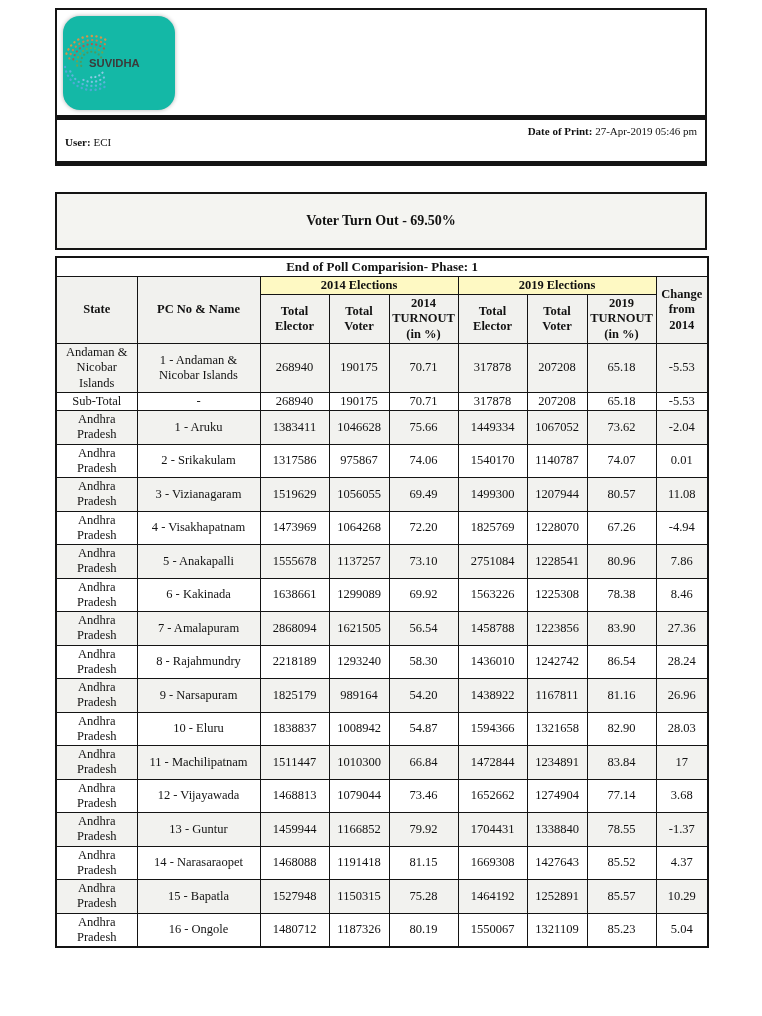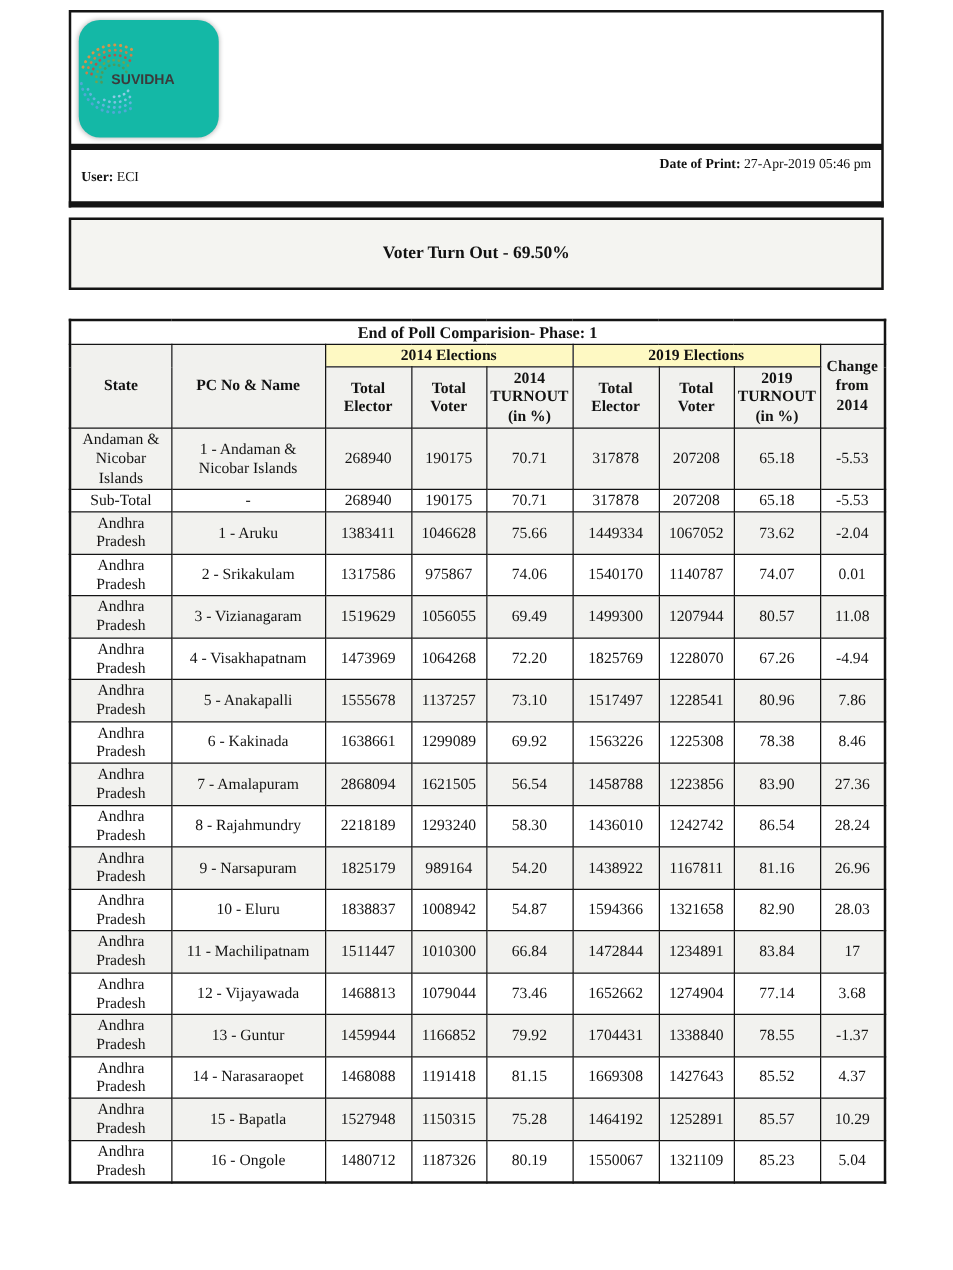--- a/index.html
+++ b/index.html
@@ -51,33 +51,33 @@
     height: 46px;
     position: relative;
     font-size: 11px;
   }
   .user-line { position: absolute; left: 8px; top: 16px; }
   .date-line { position: absolute; right: 8px; top: 5px; }
   .lbl { font-weight: bold; }
   
   .turnout-box {
     box-sizing: border-box;
-    margin-top: 8px;
+    margin-top: 26px;
     border: 2px solid #141414;
     background: #f4f4f1;
     height: 58px;
     display: flex;
     align-items: center;
     justify-content: center;
     font-weight: bold;
     font-size: 14px;
   }
   
   table.cmp {
-    margin-top: 23px;
+    margin-top: 6px;
     border-collapse: collapse;
     table-layout: fixed;
     width: 652px;
     font-size: 12.5px;
   }
   table.cmp th, table.cmp td {
     border: 1.5px solid #141414;
     text-align: center;
     vertical-align: middle;
     padding: 1px 2px;
@@ -235,21 +235,21 @@
           <td>1228070</td>
           <td>67.26</td>
           <td>-4.94</td>
         </tr>
         <tr class="shade">
           <td>Andhra Pradesh</td>
           <td>5 - Anakapalli</td>
           <td>1555678</td>
           <td>1137257</td>
           <td>73.10</td>
-          <td>1517497</td>
+          <td>2751084</td>
           <td>1228541</td>
           <td>80.96</td>
           <td>7.86</td>
         </tr>
         <tr>
           <td>Andhra Pradesh</td>
           <td>6 - Kakinada</td>
           <td>1638661</td>
           <td>1299089</td>
           <td>69.92</td>

